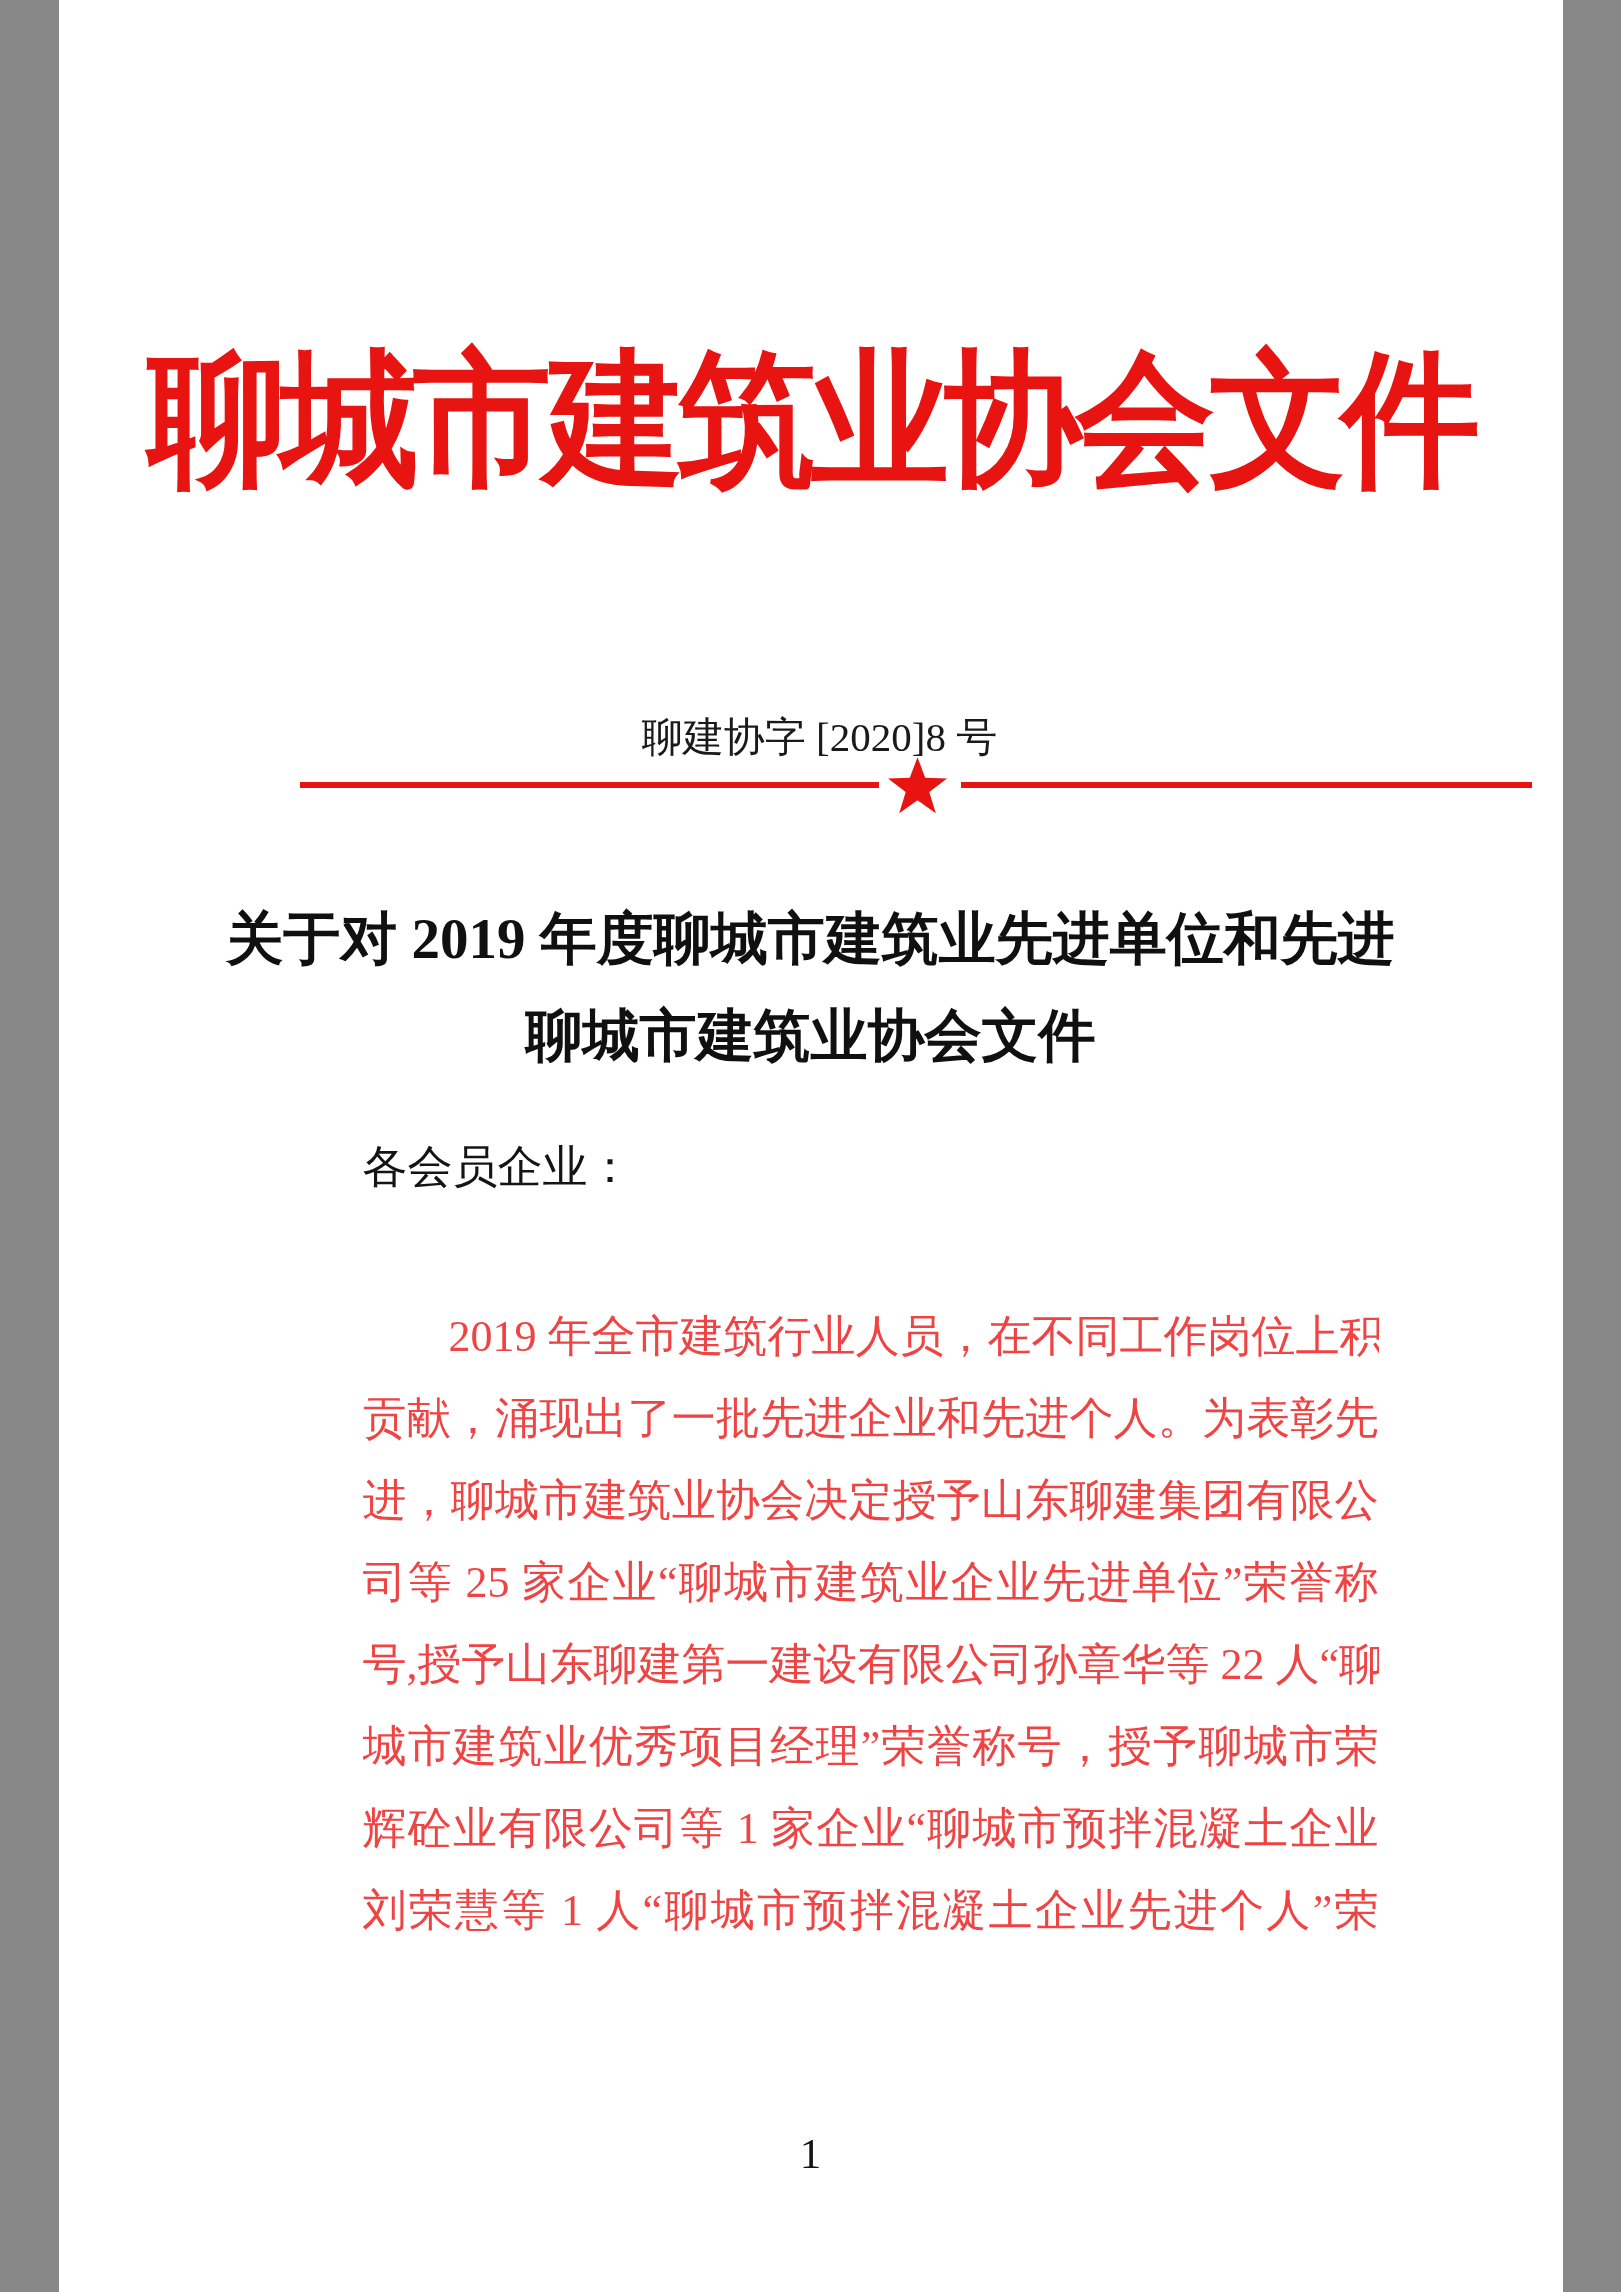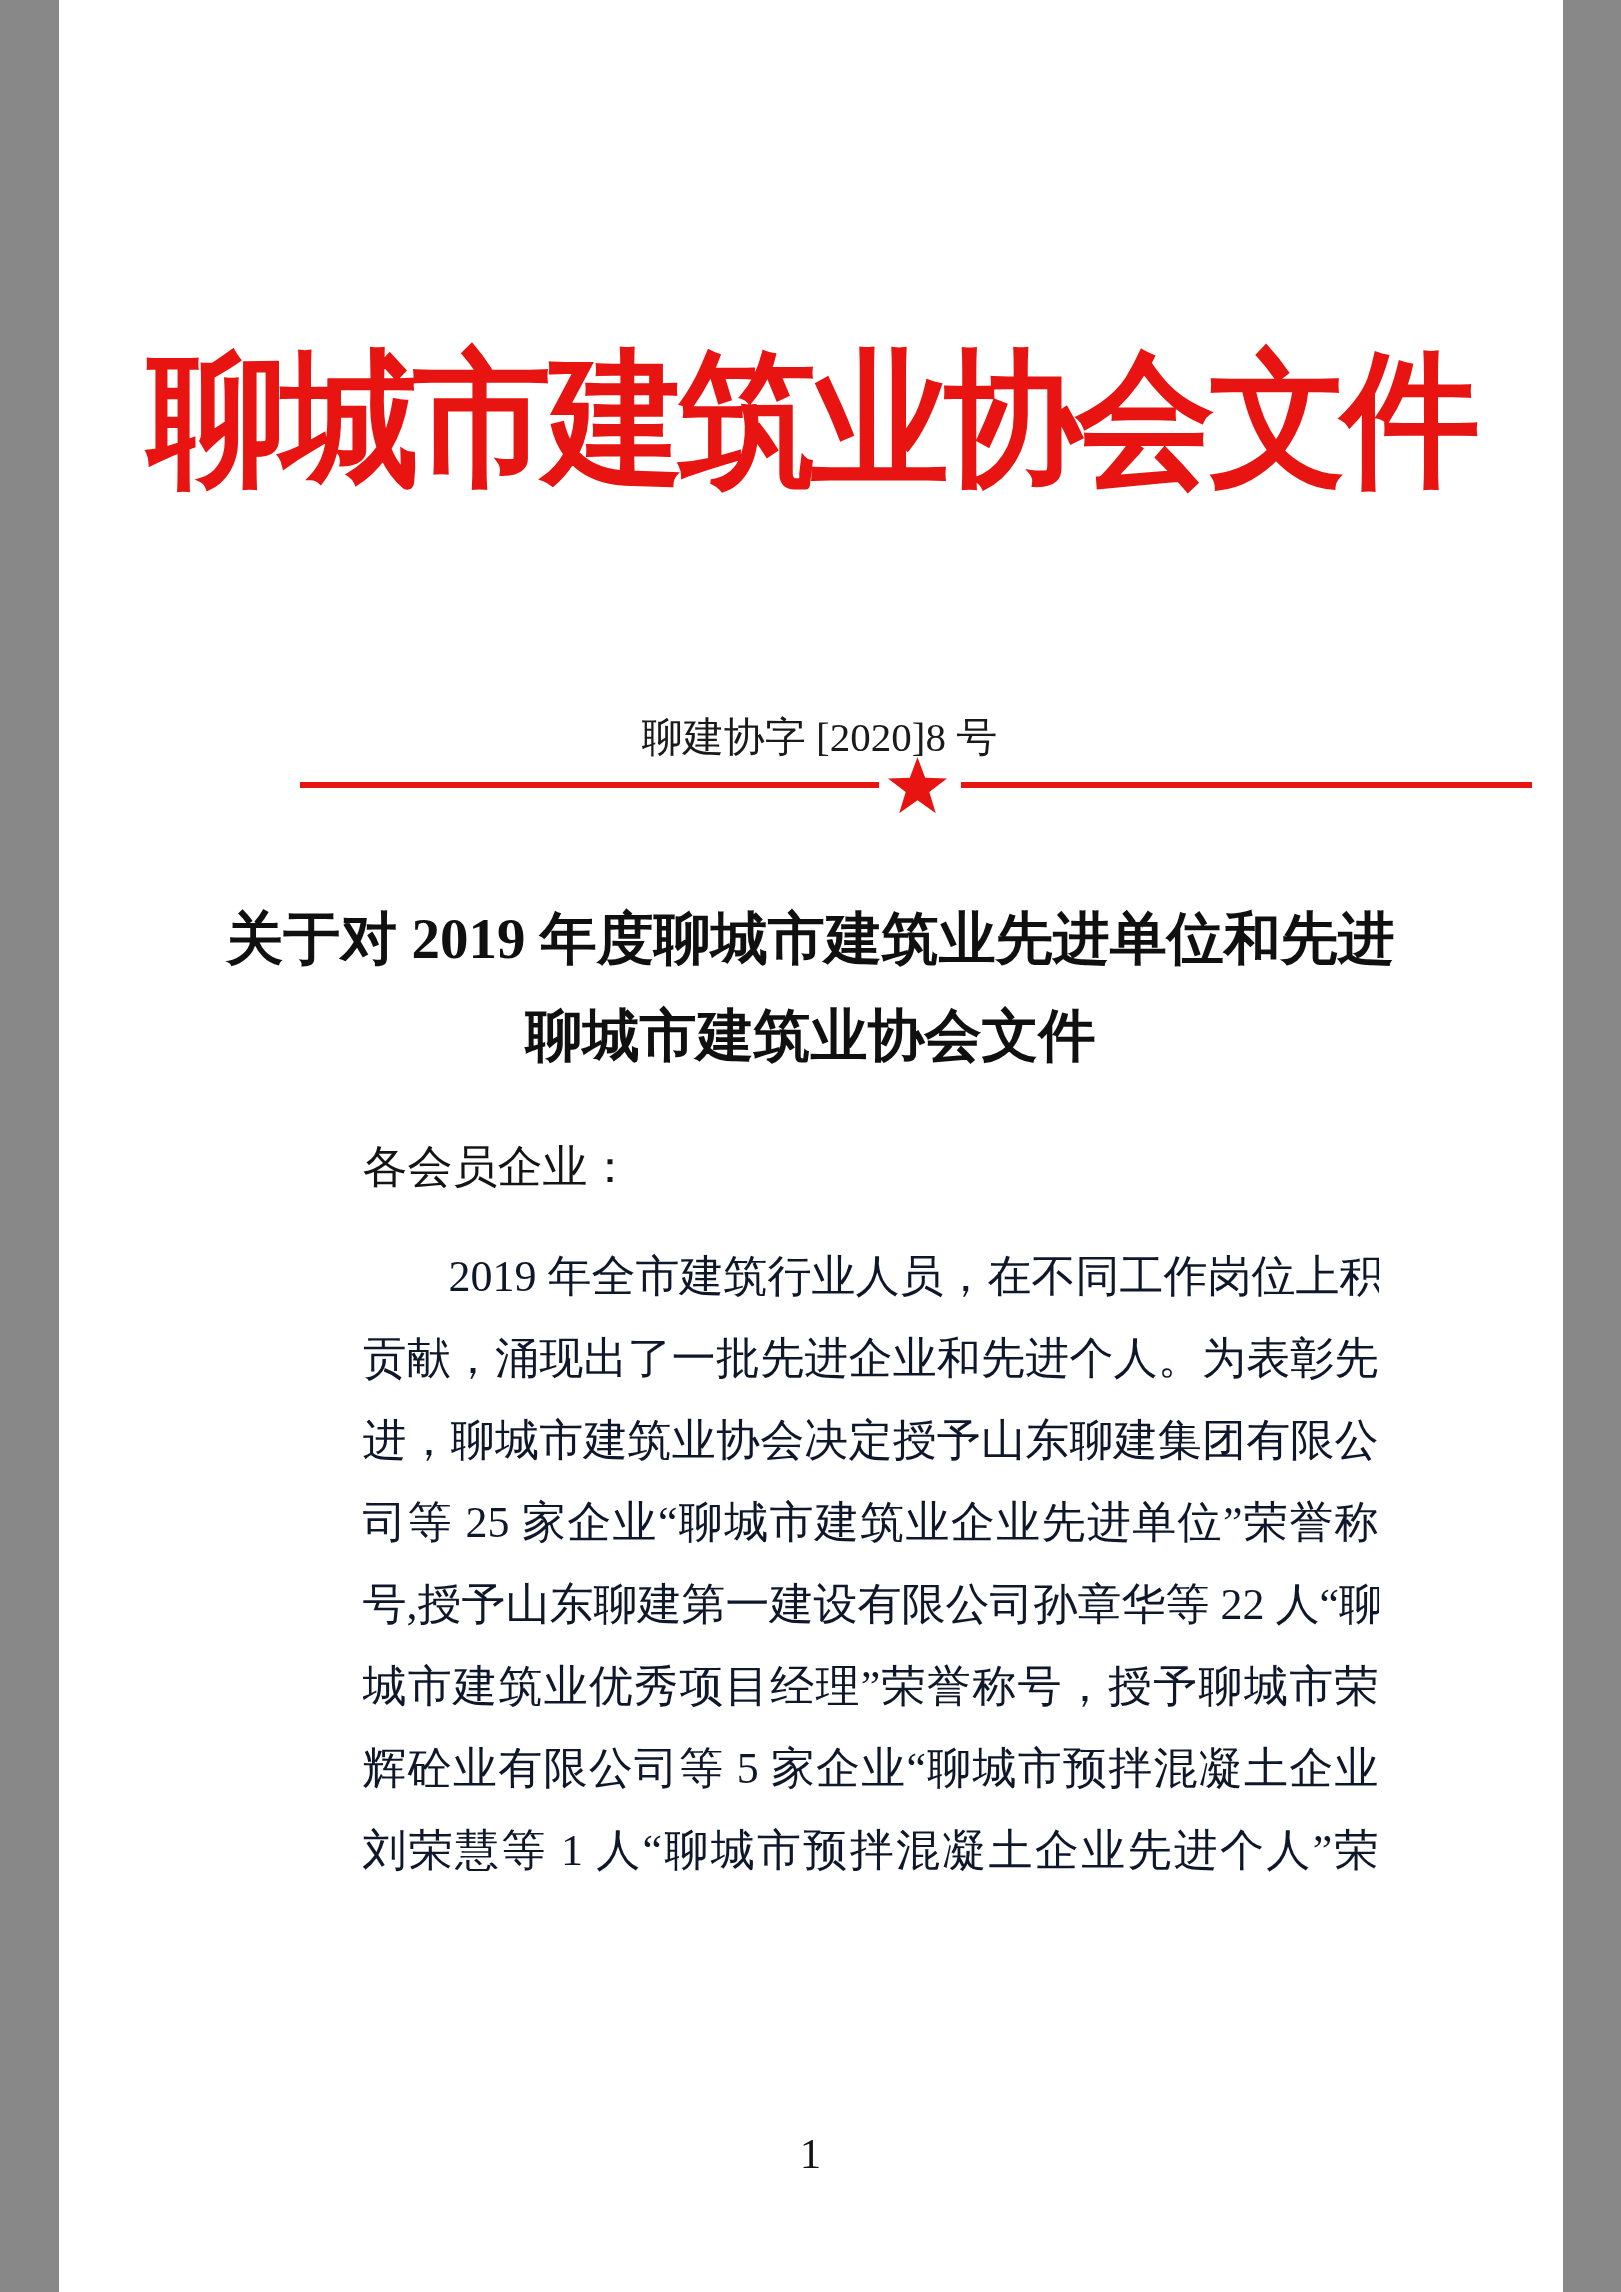--- a/index.html
+++ b/index.html
@@ -74,25 +74,25 @@
     position: absolute;
     top: 1139px;
     left: 304px;
     width: 1016px;
     font-size: 45px;
     line-height: 57px;
     color: #141414;
   }
   .body-text {
     position: absolute;
-    top: 1236px;
+    top: 1296px;
     left: 304px;
     width: 1016px;
     font-size: 44px;
-    color: #0f172a;
+    color: #ef4444;
   }
   .body-line {
     height: 82px;
     line-height: 82px;
     text-align: justify;
     text-align-last: justify;
     white-space: nowrap;
     overflow: hidden;
   }
   .body-line.first { padding-left: 86px; }
@@ -132,20 +132,20 @@
 
   <div class="salutation">各会员企业：</div>
 
   <div class="body-text">
     <div class="body-line first">2019 年全市建筑行业人员，在不同工作岗位上积</div>
     <div class="body-line">贡献，涌现出了一批先进企业和先进个人。为表彰先</div>
     <div class="body-line">进，聊城市建筑业协会决定授予山东聊建集团有限公</div>
     <div class="body-line">司等 25 家企业“聊城市建筑业企业先进单位”荣誉称</div>
     <div class="body-line">号,授予山东聊建第一建设有限公司孙章华等 22 人“聊</div>
     <div class="body-line">城市建筑业优秀项目经理”荣誉称号，授予聊城市荣</div>
-    <div class="body-line">辉砼业有限公司等 5 家企业“聊城市预拌混凝土企业</div>
+    <div class="body-line">辉砼业有限公司等 1 家企业“聊城市预拌混凝土企业</div>
     <div class="body-line">刘荣慧等 1 人“聊城市预拌混凝土企业先进个人”荣</div>
   </div>
 
   <div class="page-number">1</div>
 
 </div>
 
 
 </body></html>

